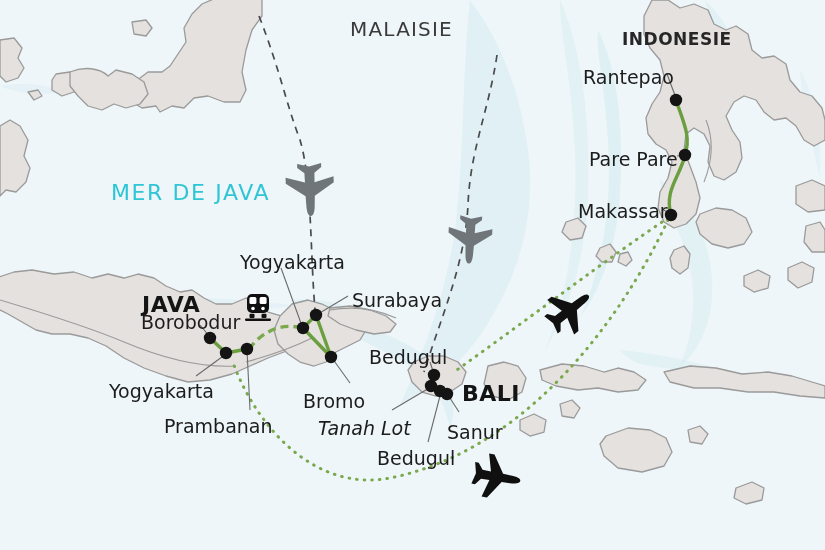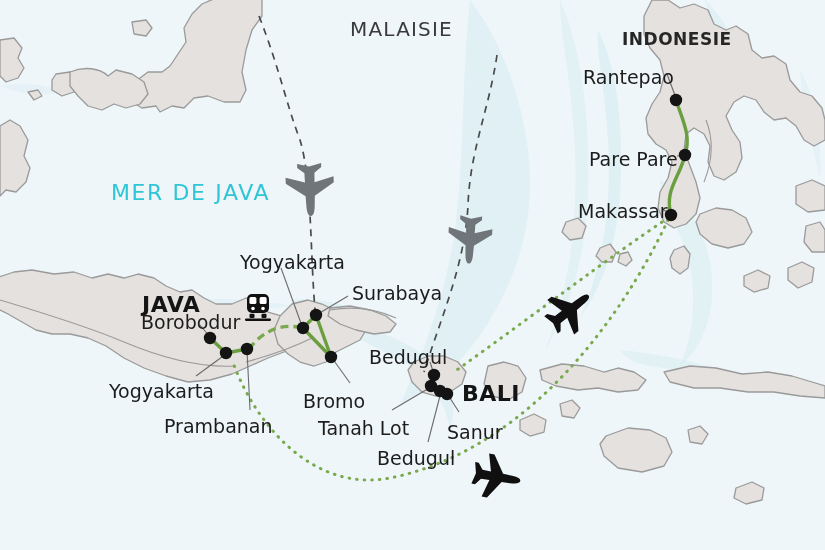--- a/index.html
+++ b/index.html
@@ -248,24 +248,24 @@
   <div id="labels-layer">
       <div class="lbl lbl-country-reg" style="left: 350px; top: 19px;">MALAISIE</div>
       <div class="lbl lbl-country-bold" style="left: 622px; top: 31px;">INDONESIE</div>
       <div class="lbl lbl-island-bold" style="left: 142px; top: 262px; margin-top: 32px;">JAVA</div>
       <div class="lbl lbl-island-bold" style="left: 462px; top: 383px;">BALI</div>
       <div class="lbl lbl-sea" style="left: 111px; top: 182px;">MER DE JAVA</div>
       <div class="lbl lbl-city" style="left: 583px; top: 68px;">Rantepao</div>
       <div class="lbl lbl-city" style="left: 589px; top: 150px;">Pare Pare</div>
       <div class="lbl lbl-city" style="left: 578px; top: 202px;">Makassar</div>
       <div class="lbl lbl-city" style="left: 240px; top: 253px;">Yogyakarta</div>
-      <div class="lbl lbl-city" style="left: 352px; top: 284px; text-align: right;">Surabaya</div>
+      <div class="lbl lbl-city" style="left: 352px; top: 291px; text-align: right;">Surabaya</div>
       <div class="lbl lbl-city" style="left: 104px; top: 313px; margin-left: 37px;">Borobodur</div>
       <div class="lbl lbl-city" style="left: 369px; top: 348px;">Bedugul</div>
       <div class="lbl lbl-city" style="left: 109px; top: 382px;">Yogyakarta</div>
       <div class="lbl lbl-city" style="left: 303px; top: 392px;">Bromo</div>
       <div class="lbl lbl-city" style="left: 164px; top: 417px;">Prambanan</div>
-      <div class="lbl lbl-city" style="left: 318px; top: 419px;">Tanah Lot</div>
+      <div class="lbl lbl-city" style="left: 318px; top: 419px; font-style: italic;">Tanah Lot</div>
       <div class="lbl lbl-city" style="left: 447px; top: 423px;">Sanur</div>
       <div class="lbl lbl-city" style="left: 377px; top: 449px;">Bedugul</div>
     </div>
 
 </div>
 
 </body></html>

